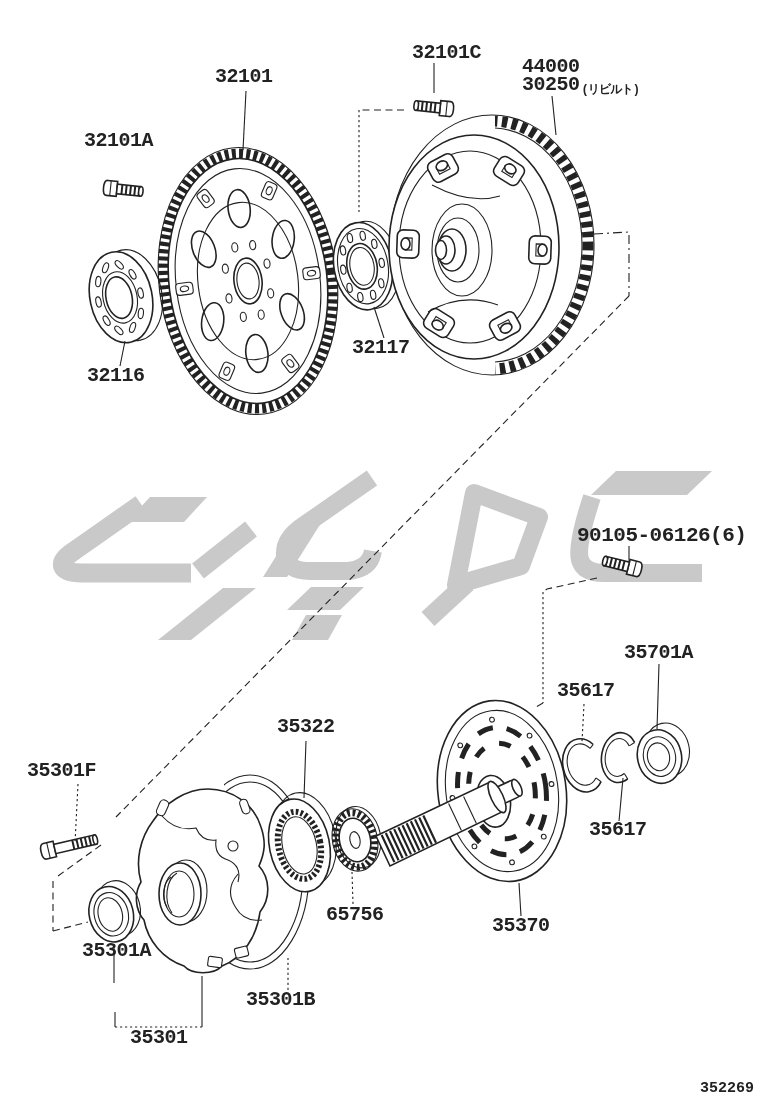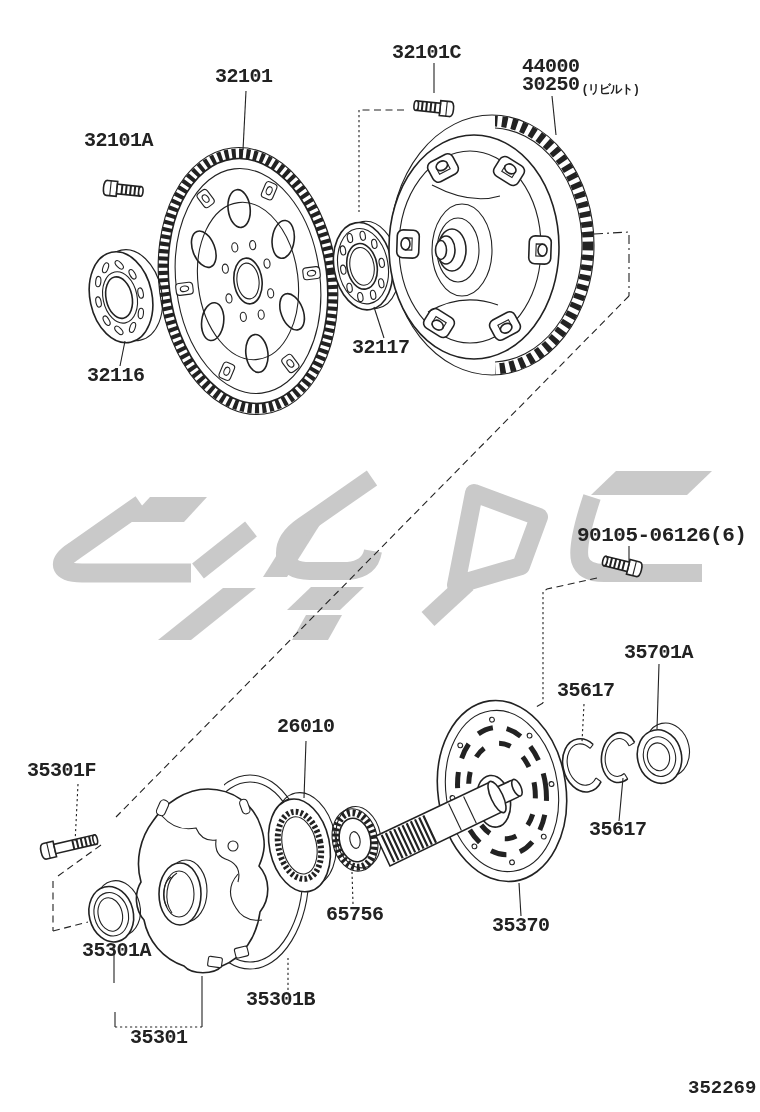--- a/index.html
+++ b/index.html
@@ -3,21 +3,21 @@
 <meta charset="utf-8">
 <style>
   :root{ --line:#222222; --wm:#c9c9c9; --bg:#ffffff; }
   html,body{margin:0;padding:0;background:#888;}
   #stage{position:relative;width:760px;height:1112px;background:var(--bg);overflow:hidden;
          font-family:"Liberation Mono","DejaVu Sans Mono",monospace;}
   #art{position:absolute;left:0;top:0;}
   .lbl{position:absolute;white-space:nowrap;font-weight:700;font-size:20px;line-height:19px;
        color:var(--line);letter-spacing:-0.5px;}
   .sm{font-size:21px;}
-  .xs{font-size:19px;font-weight:700;letter-spacing:0;}
+  .xs{font-size:15px;font-weight:700;letter-spacing:0;margin-left:12px;}
   .note{font-size:12px;font-weight:700;margin-left:2px;position:relative;top:3px;letter-spacing:-1px;text-align:right;}
   
   .k{fill:none;stroke:var(--line);stroke-width:1.6;}
   .kt{fill:none;stroke:var(--line);stroke-width:1.1;}
   .w{fill:var(--bg);stroke:var(--line);stroke-width:1.6;}
   .wt{fill:var(--bg);stroke:var(--line);stroke-width:1.1;}
   .thr{fill:none;stroke:var(--line);stroke-dasharray:2 2.3;}
   .ld{fill:none;stroke:var(--line);stroke-width:1.1;}
   .dot{stroke-dasharray:2.2 2.8;}
   .dsh{stroke-dasharray:7 4.5;}
@@ -311,31 +311,31 @@
     <line class="ld dot" x1="288" y1="990" x2="288" y2="958"></line>
     <line class="ld dot" x1="78" y1="784" x2="75" y2="843"></line>
     <line class="ld" x1="114" y1="944" x2="114" y2="983"></line>
     <polyline class="ld" points="115,1012 115,1027"></polyline>
     <line class="ld dot" x1="115" y1="1027" x2="202" y2="1027"></line>
     <polyline class="ld" points="202,1027 202,976"></polyline>
   </g>
 </svg>
 
 <div class="lbl" style="left:215px;top:67px">32101</div>
-<div class="lbl" style="left:392px;top:43px">32101C</div>
+<div class="lbl" style="left:412px;top:43px">32101C</div>
 <div class="lbl" style="left:522px;top:57px">44000</div>
 <div class="lbl" style="left:522px;top:75px"><span>30250</span><span class="note">(リビルト)</span></div>
 <div class="lbl" style="left:84px;top:131px">32101A</div>
 <div class="lbl" style="left:87px;top:366px">32116</div>
 <div class="lbl" style="left:352px;top:338px">32117</div>
 <div class="lbl sm" style="left:577px;top:526px">90105-06126(6)</div>
 <div class="lbl" style="left:624px;top:643px">35701A</div>
 <div class="lbl" style="left:557px;top:681px">35617</div>
 <div class="lbl" style="left:589px;top:820px">35617</div>
-<div class="lbl" style="left:277px;top:717px">26010</div>
+<div class="lbl" style="left:277px;top:717px">35322</div>
 <div class="lbl" style="left:27px;top:761px">35301F</div>
 <div class="lbl" style="left:326px;top:905px">65756</div>
 <div class="lbl" style="left:492px;top:916px">35370</div>
 <div class="lbl" style="left:82px;top:941px">35301A</div>
 <div class="lbl" style="left:246px;top:990px">35301B</div>
 <div class="lbl" style="left:130px;top:1028px">35301</div>
 <div class="lbl xs" style="left:688px;top:1079px">352269</div>
 
 </div>
 

